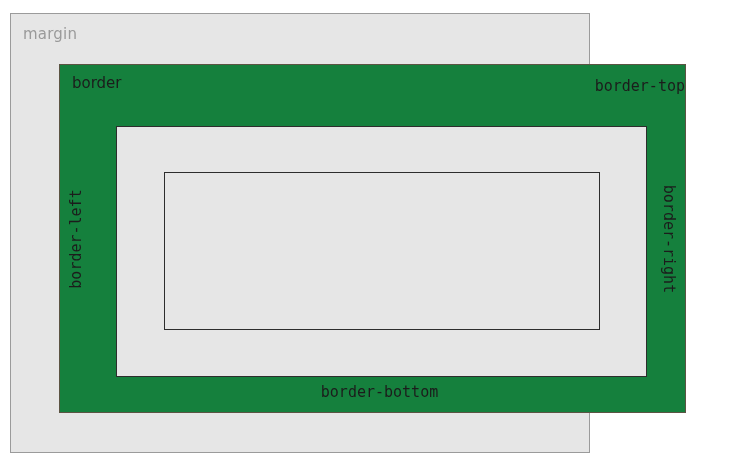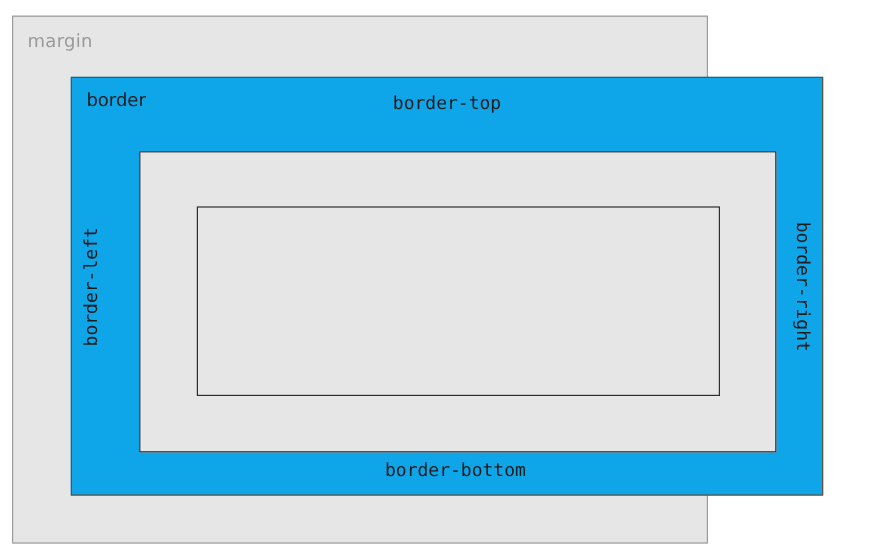--- a/index.html
+++ b/index.html
@@ -38,21 +38,21 @@
   }
 
   
   .border-box {
     position: absolute;
     left: 48px;
     top: 50px;
     width: 627px;
     height: 349px;
     box-sizing: border-box;
-    background: #0ea5e9;
+    background: #15803d;
     border: 1px solid #5b5443;
   }
 
   .border-label {
     position: absolute;
     left: 12px;
     top: 9px;
     font-family: "DejaVu Sans", "Liberation Sans", sans-serif;
     font-size: 15px;
     color: #1c1c1c;
@@ -64,21 +64,21 @@
     font-family: "DejaVu Sans Mono", "Liberation Mono", monospace;
     font-size: 15px;
     color: #1c1c1c;
     white-space: nowrap;
   }
 
   .edge-top {
     left: 0;
     right: 0;
     top: 12px;
-    text-align: center;
+    text-align: right;
   }
 
   .edge-bottom {
     left: 0;
     right: 0;
     bottom: 11px;
     text-align: center;
     padding-left: 14px;
   }
 

